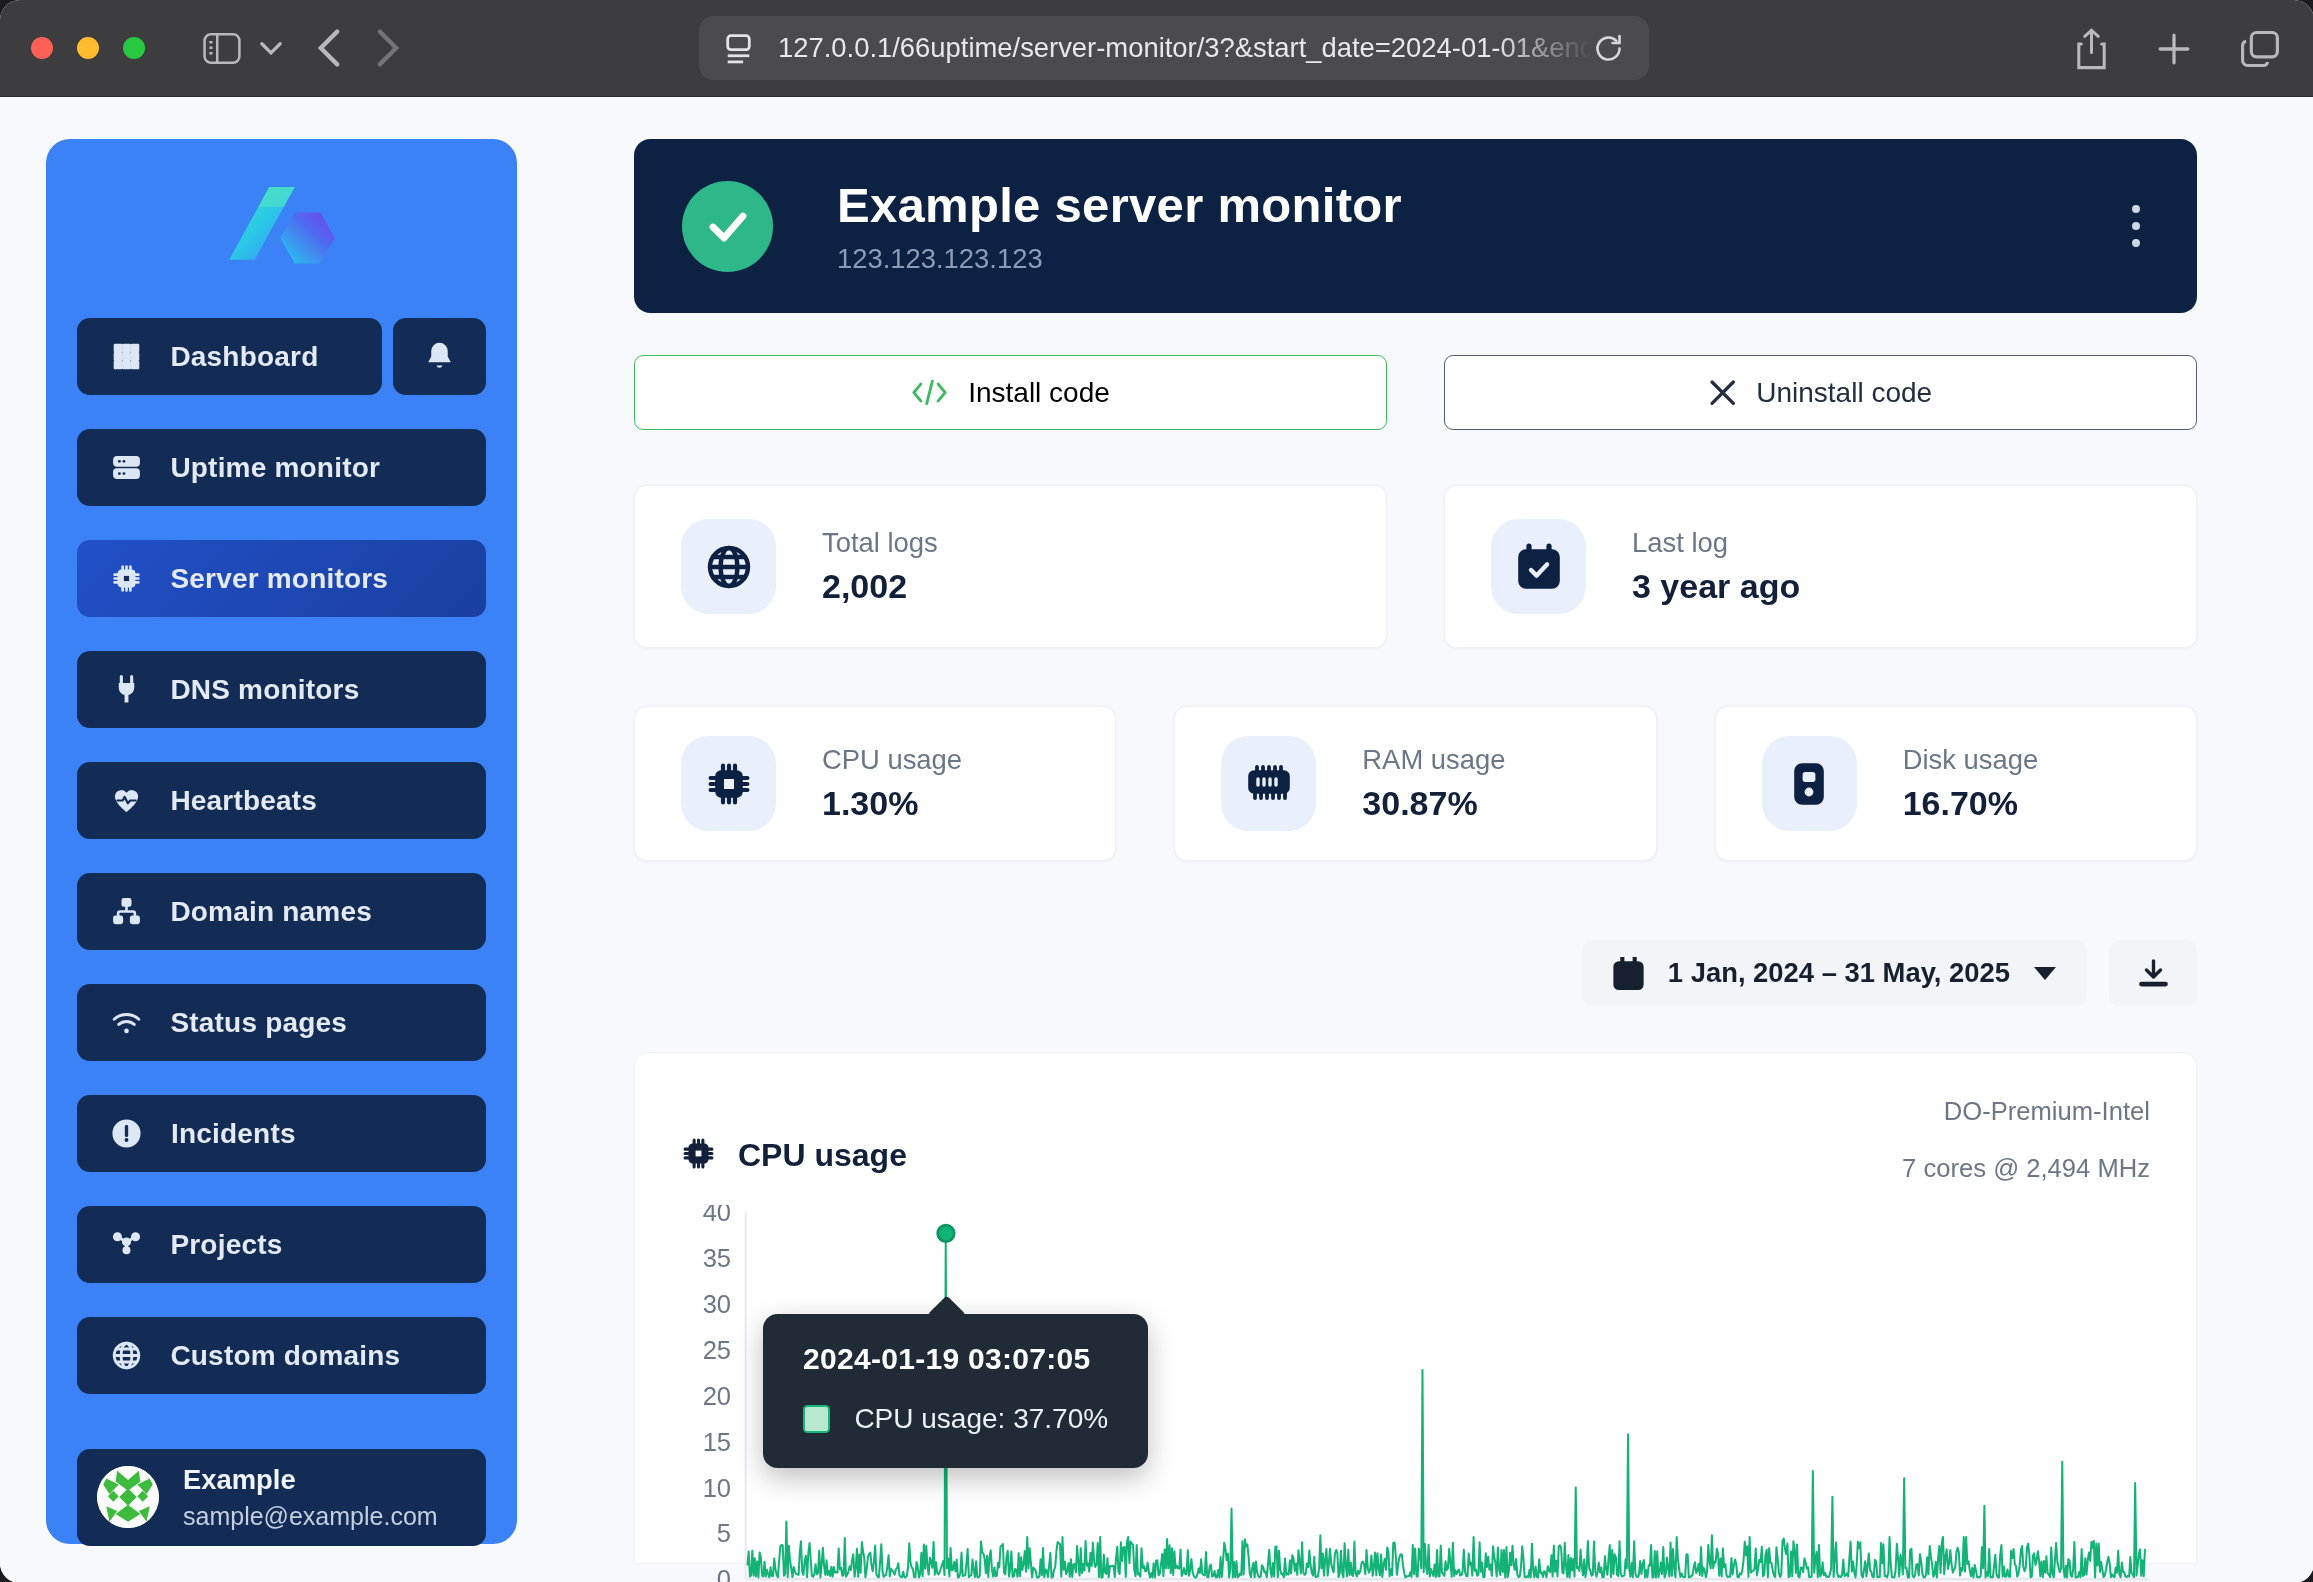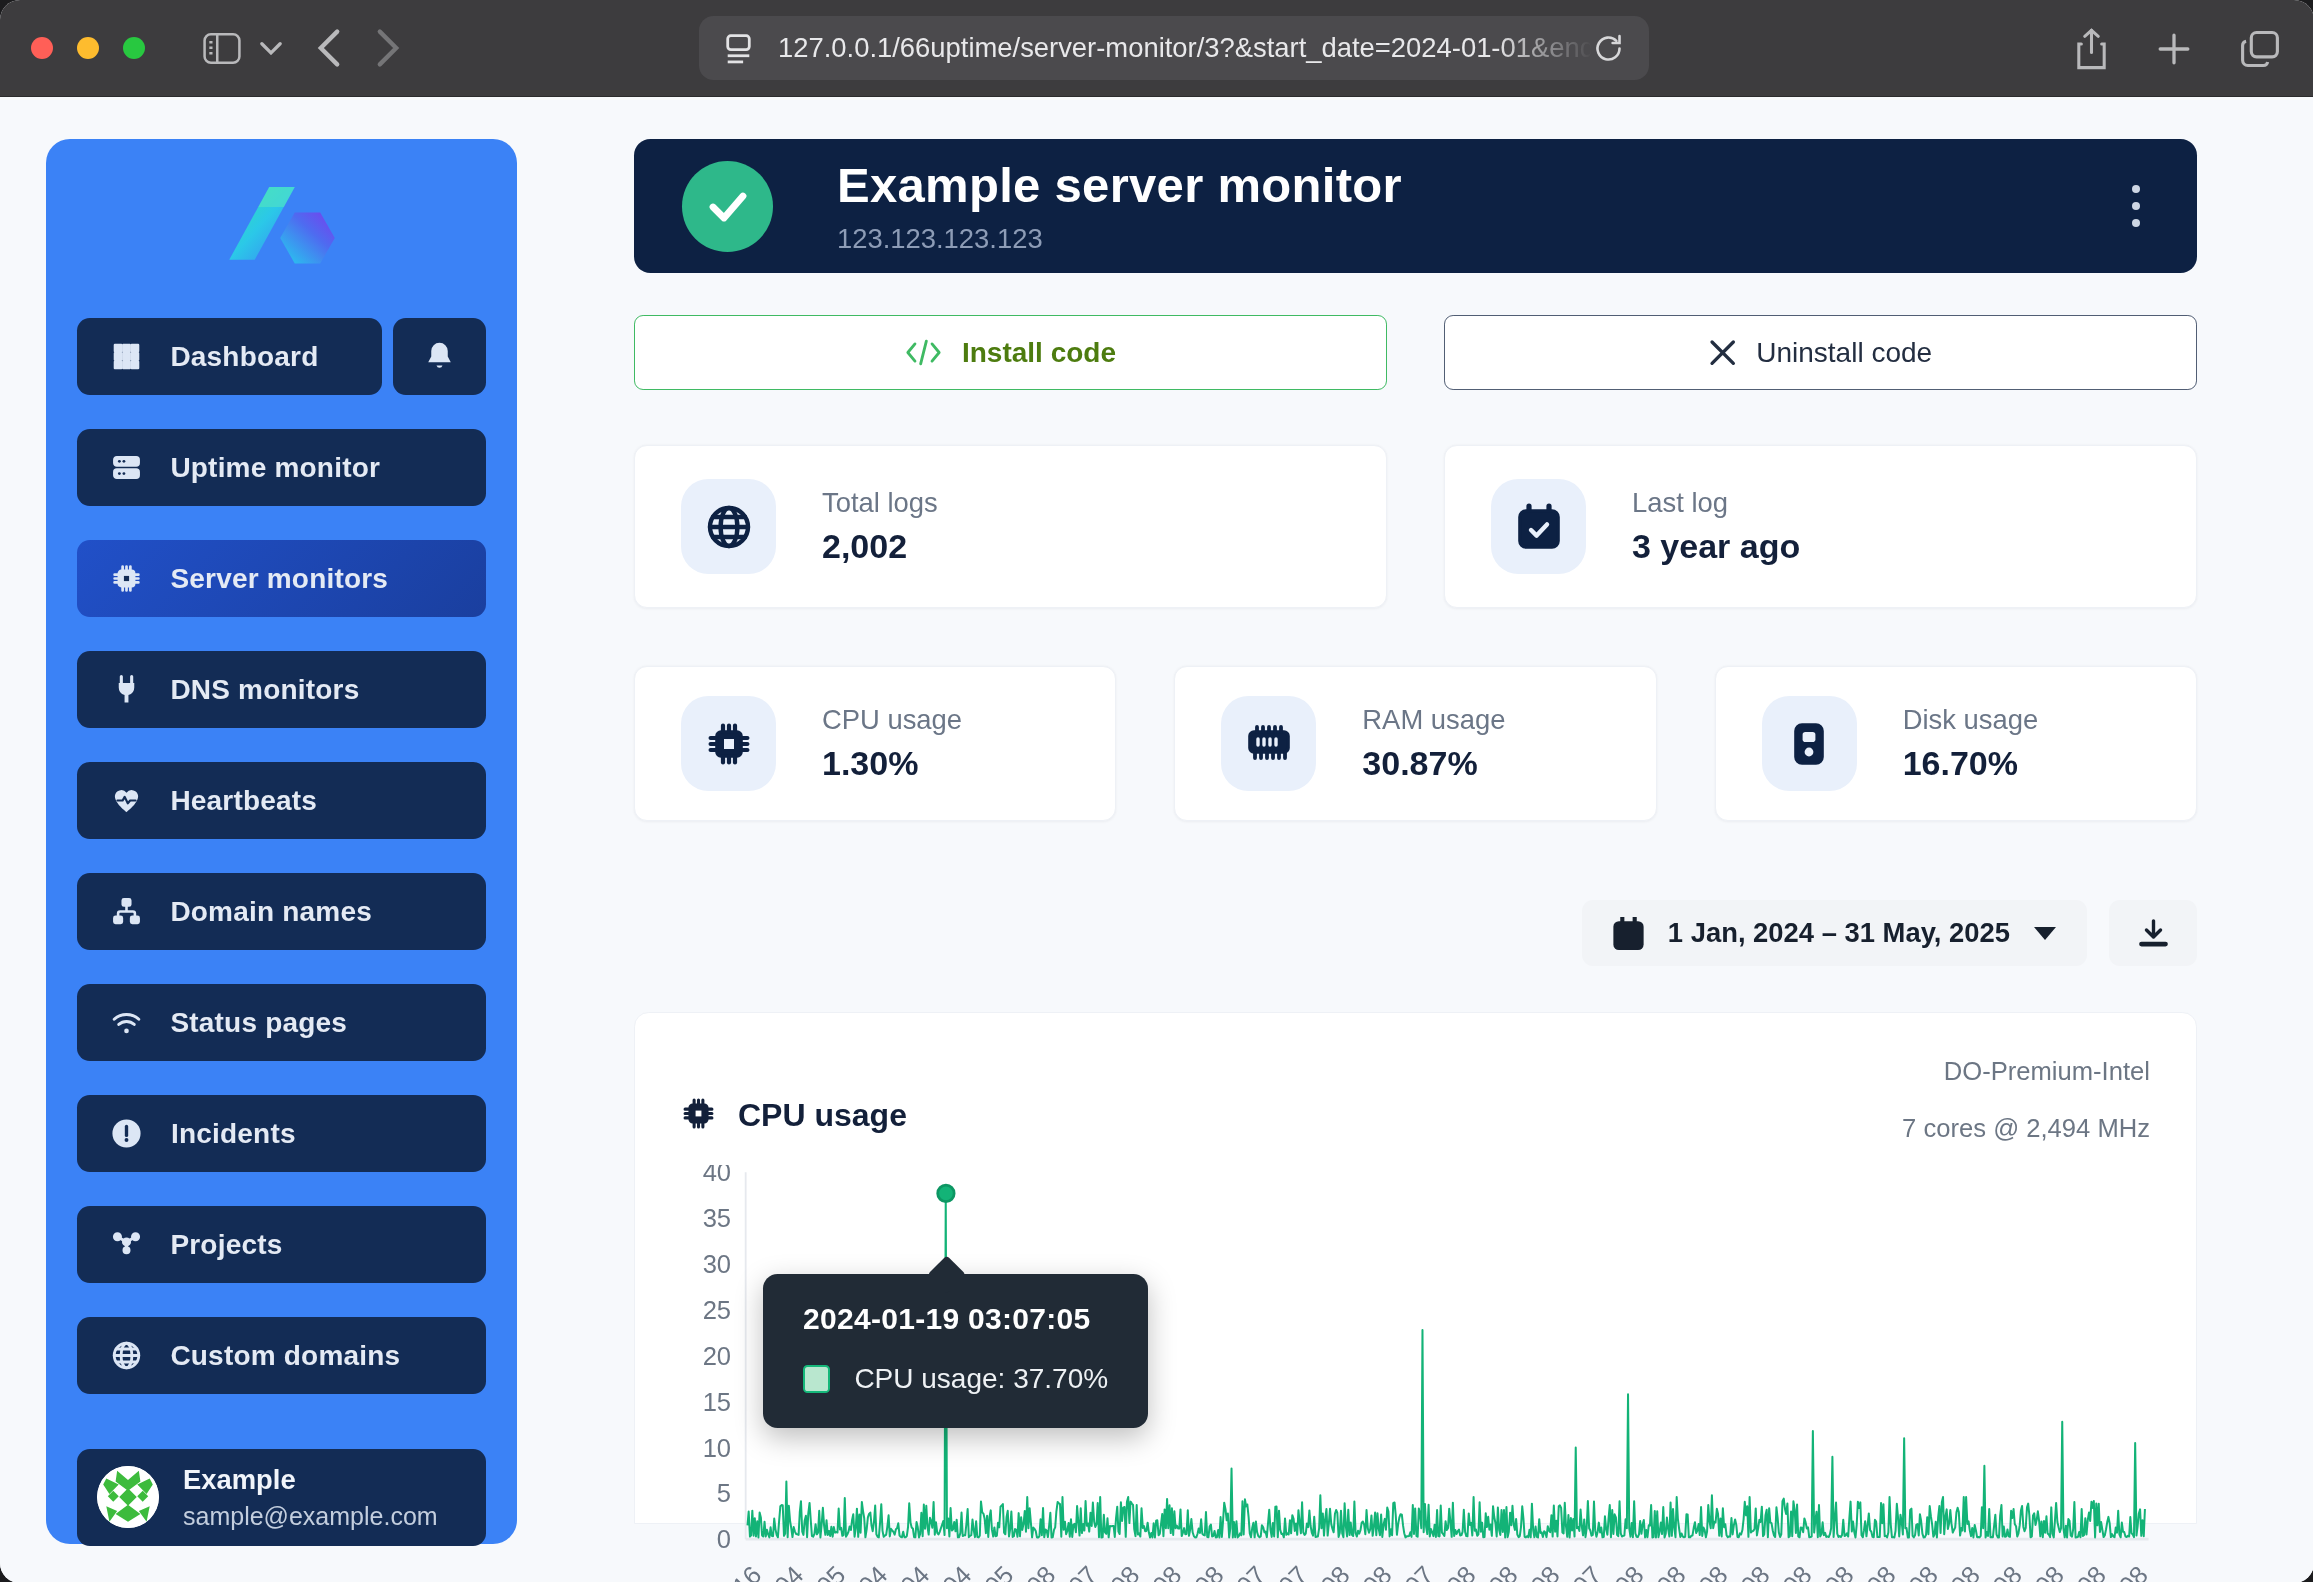--- a/index.html
+++ b/index.html
@@ -43,33 +43,33 @@
   .nav-icon { width:33px; display:flex; justify-content:center; color:#dce6f5; }
   .nav-partial { height:24px; background:#132c55; border-radius:12.8px 12.8px 0 0; margin-top:42px; }
   .user-card { background:#132c55; border-radius:12.8px; margin-top:12.8px; margin-bottom:40px;
                min-height:97px; display:flex; align-items:center; gap:24px; padding:12.8px 20px; }
   .avatar { width:62px; height:62px; border-radius:50%; overflow:hidden; flex:0 0 auto; background:#fff; }
   .user-name { font-size:27.4px; font-weight:700; color:#f1f5fb; }
   .user-email { font-size:25px; color:#c3cede; margin-top:5.5px; }
 
   
   .main { flex:1; margin:42px 117px 0 117px; min-width:0; }
-  .hero { background:#0d2143; border-radius:16.4px; height:134px; display:flex; align-items:center; padding:0 48px; }
+  .hero { background:#0d2143; border-radius:16.4px; height:174px; display:flex; align-items:center; padding:0 48px; }
   .check-circle { width:91px; height:91px; border-radius:50%; background:#2eb88a; display:flex;
                   align-items:center; justify-content:center; color:#fff; flex:0 0 auto; }
   .hero-text { margin-left:64px; flex:1; min-width:0; }
   .hero-title { font-size:49px; font-weight:700; color:#ffffff; letter-spacing:0.3px; }
   .hero-sub { font-size:27.4px; color:#8d9cb6; margin-top:9.1px; }
   .kebab { display:flex; flex-direction:column; gap:9.1px; padding:9.1px; background:none; border:none; }
   .kebab i { width:8.2px; height:8.2px; border-radius:50%; background:#cdd6e4; }
 
   .btn-row { display:flex; gap:57px; margin-top:42px; }
   .big-btn { flex:1; height:75px; border-radius:9.1px; background:#fff; display:flex; align-items:center;
              justify-content:center; gap:20px; font-size:28px; font-weight:400; }
-  .install { border:1.8px solid #3fba63; color:#4d7c0f;font-weight:bold; }
+  .install { border:1.8px solid #3fba63; color:#000000; }
   .uninstall { border:1.8px solid #515e74; color:#232e41; }
 
   .stat-row { display:flex; gap:57px; margin-top:55px; }
   .stat-card { flex:1; background:#fff; border:0.9px solid #eef1f6; border-radius:12.8px; height:163px;
                display:flex; align-items:center; padding-left:46px;
                box-shadow:0 0.9px 2.7px rgba(15,23,42,.05); }
   .stat-icon { width:95px; height:95px; border-radius:27.4px; background:#e9f0fb; color:#0d2143;
                display:flex; align-items:center; justify-content:center; flex:0 0 auto; }
   .stat-text { margin-left:46px; }
   .stat-label { font-size:27.4px; color:#6b7687; }

